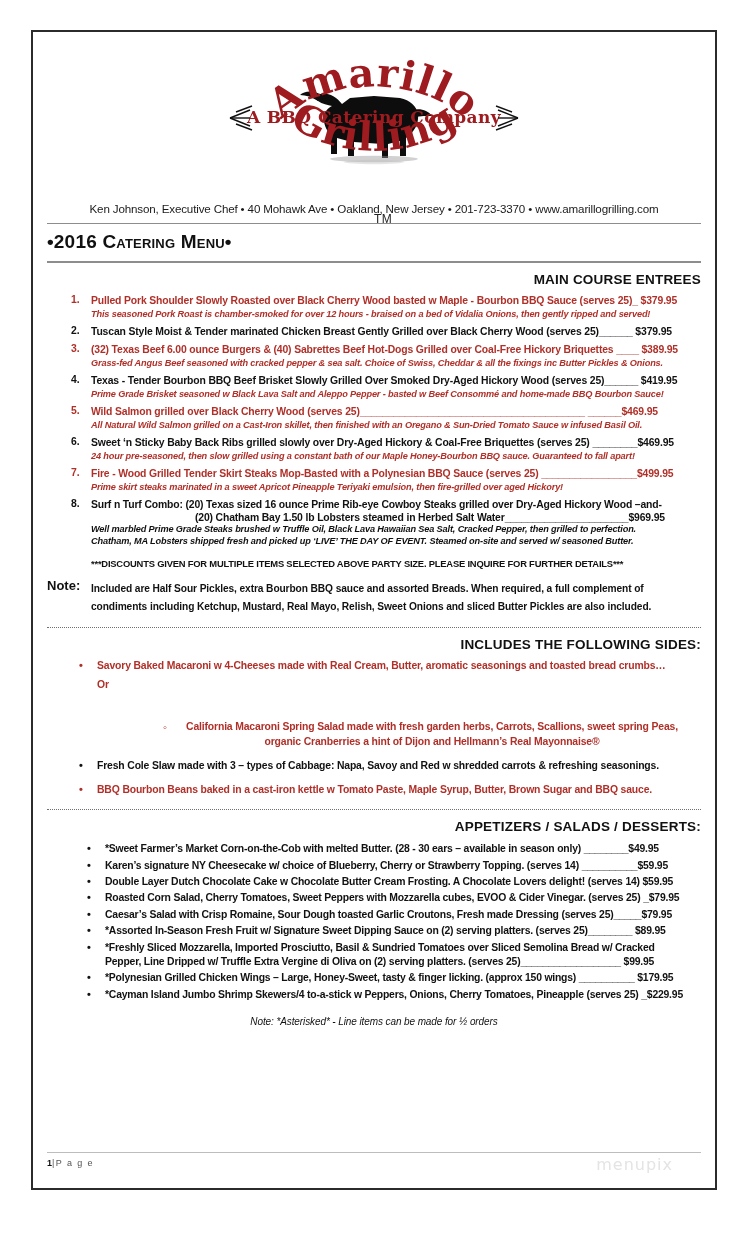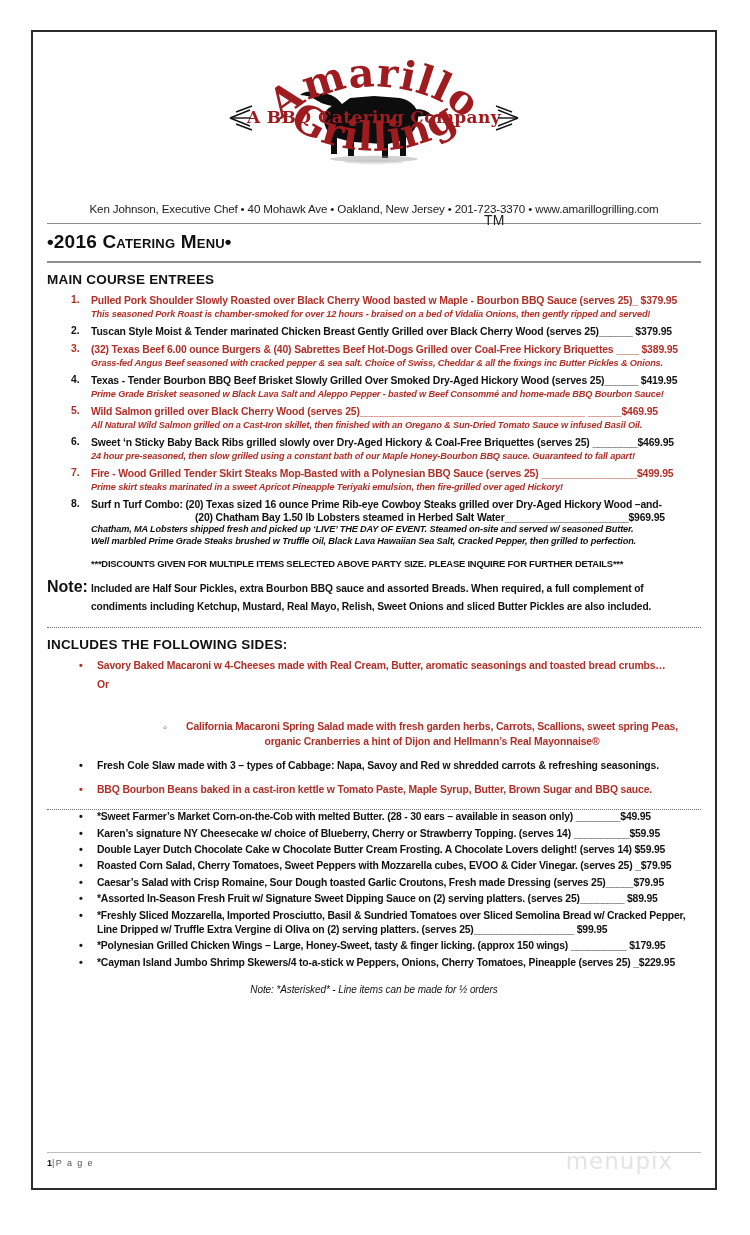--- a/index.html
+++ b/index.html
@@ -33,23 +33,22 @@
   }
   .logo{
     position:absolute;
     left:50%; transform:translateX(-50%);
     top:0;
     width:300px; height:140px;
   }
   .tm{
     position:absolute;
     left:50%;
-    margin-left:110px;
     top:166px;
-    font-size:14px;
+    font-size:12px;
     color:#222;
     letter-spacing:.3px;
   }
 
   
   .contact{
     text-align:center;
     font-size:11.6px;
     color:#1a1a1a;
     letter-spacing:-0.15px;
@@ -71,21 +70,21 @@
   .menu-title{
     text-align:left;
     font-size:19px;
     font-weight:bold;
     color:#111;
     letter-spacing:.2px;
     padding:7px 0 8px 0;
     font-variant:small-caps;
   }
   .section-head{
-    text-align:left;
+    text-align:right;
     font-weight:bold;
     font-size:13.5px;
     color:#111;
     letter-spacing:.2px;
     margin:9px 0 7px 0;
   }
 
   
   .entrees{margin:0;padding:0;list-style:none;}
   .entree{
@@ -141,21 +140,21 @@
     margin:10px 0 0 44px;
     letter-spacing:-0.2px;
   }
   .note-row{
     position:relative;
     margin:9px 0 0 0;
     padding-left:44px;
   }
   .note-row .lbl{
     position:absolute; left:0; top:0;
-    font-size:16px; font-weight:bold; color:#111;
+    font-size:13px; font-weight:bold; color:#111;
   }
   .note-row .txt{
     font-size:10.2px;font-weight:bold;color:#111;
     line-height:1.45;letter-spacing:-0.1px;
   }
 
   
   .dots{
     border:0;
     border-top:1px dotted #6f6f6f;
@@ -202,21 +201,21 @@
     margin-top:28px;
   }
   .subbullet:before{
     content:"\25E6";
     position:absolute;
     left:66px; top:0;
     font-size:11px;
   }
 
   
-  .apps{margin:0;padding:0;list-style:none;}
+  .apps{margin:8px;padding:0;list-style:none;}
   .app{
     position:relative;
     padding-left:50px;
     margin-bottom:2px;
     font-size:10.4px;
     font-weight:bold;
     color:#111;
     line-height:1.38;
     letter-spacing:-0.2px;
   }
@@ -249,21 +248,21 @@
   .footer .pg{
     font-size:9px;
     color:#555;
     letter-spacing:1.4px;
   }
   .footer .pg b{color:#111;letter-spacing:0;}
   .watermark{
     position:absolute;
     right:28px;
     bottom:-6px;
-    font-size:23px;
+    font-size:16px;
     color:#e4e4e4;
     letter-spacing:1px;
     pointer-events:none;
     font-family:"DejaVu Sans", sans-serif;
   }
 </style>
 </head>
 <body>
 
 <div class="page">
@@ -357,22 +356,22 @@
       </li>
       <li class="entree red">
         <span class="num">7.</span>
         <div class="title">Fire - Wood Grilled Tender Skirt Steaks Mop-Basted with a Polynesian BBQ Sauce (serves 25) _________________$499.95</div>
         <div class="desc">Prime skirt steaks marinated in a sweet Apricot Pineapple Teriyaki emulsion, then fire-grilled over aged Hickory!</div>
       </li>
       <li class="entree">
         <span class="num">8.</span>
         <div class="title">Surf n Turf Combo:   (20) Texas sized 16 ounce Prime Rib-eye Cowboy Steaks grilled over  Dry-Aged Hickory Wood  –and-</div>
         <span class="combo-line2">(20) Chatham Bay 1.50 lb Lobsters steamed in Herbed Salt Water______________________$969.95</span>
+        <div class="desc2">Well marbled Prime Grade Steaks brushed w Truffle Oil, Black Lava Hawaiian Sea Salt, Cracked Pepper, then grilled to perfection.</div>
         <div class="desc2">Chatham, MA Lobsters shipped fresh and picked up ‘LIVE’ THE DAY OF EVENT.  Steamed on-site and served w/ seasoned Butter.</div>
-        <div class="desc2">Well marbled Prime Grade Steaks brushed w Truffle Oil, Black Lava Hawaiian Sea Salt, Cracked Pepper, then grilled to perfection.</div>
       </li>
     </ul>
 
     <div class="disclaimer">***DISCOUNTS GIVEN FOR MULTIPLE ITEMS SELECTED ABOVE PARTY SIZE. PLEASE INQUIRE FOR FURTHER DETAILS***</div>
 
     <div class="note-row">
       <span class="lbl">Note:</span>
       <span class="txt">Included are Half Sour Pickles, extra Bourbon BBQ sauce and assorted Breads.  When required, a full complement of condiments including Ketchup, Mustard, Real Mayo, Relish, Sweet Onions and sliced Butter Pickles are also included.</span>
     </div>
 
@@ -384,20 +383,21 @@
         <span>Savory Baked Macaroni w 4-Cheeses made with Real Cream, Butter, aromatic seasonings and toasted bread crumbs…</span>
         <div class="or-line">Or</div>
         <div class="subbullet">California Macaroni Spring Salad made with fresh garden herbs, Carrots, Scallions, sweet spring Peas, organic Cranberries a hint of Dijon and Hellmann’s Real Mayonnaise®</div>
       </li>
       <li class="bullet black">Fresh Cole Slaw made with 3 – types of Cabbage: Napa, Savoy and Red w shredded carrots &amp; refreshing seasonings.</li>
       <li class="bullet">BBQ Bourbon Beans baked in a cast-iron kettle w Tomato Paste, Maple Syrup, Butter, Brown Sugar and BBQ sauce.</li>
     </ul>
 
     <hr class="dots">
 
+    <div class="section-head">APPETIZERS / SALADS / DESSERTS:</div>
     <ul class="apps">
       <li class="app">*Sweet Farmer’s Market Corn-on-the-Cob with melted Butter. (28 - 30 ears – available in season only) ________$49.95</li>
       <li class="app">Karen’s signature NY Cheesecake w/ choice of Blueberry, Cherry or Strawberry Topping. (serves 14) __________$59.95</li>
       <li class="app">Double Layer Dutch Chocolate Cake w Chocolate Butter Cream Frosting. A Chocolate Lovers delight! (serves 14)  $59.95</li>
       <li class="app">Roasted Corn Salad, Cherry Tomatoes, Sweet Peppers with Mozzarella cubes, EVOO &amp; Cider Vinegar. (serves 25) _$79.95</li>
       <li class="app">Caesar’s Salad with Crisp Romaine, Sour Dough toasted Garlic Croutons, Fresh made Dressing (serves 25)_____$79.95</li>
       <li class="app">*Assorted In-Season Fresh Fruit w/ Signature Sweet Dipping Sauce on (2) serving platters.  (serves 25)________ $89.95</li>
       <li class="app">*Freshly Sliced Mozzarella, Imported Prosciutto, Basil &amp; Sundried Tomatoes over Sliced Semolina Bread w/ Cracked Pepper, Line Dripped w/ Truffle Extra Vergine di Oliva on (2) serving platters.  (serves 25)__________________ $99.95</li>
       <li class="app">*Polynesian Grilled Chicken Wings – Large, Honey-Sweet, tasty &amp; finger licking.  (approx 150 wings) __________ $179.95</li>
       <li class="app">*Cayman Island Jumbo Shrimp Skewers/4 to-a-stick w Peppers, Onions, Cherry Tomatoes, Pineapple (serves 25) _$229.95</li>

